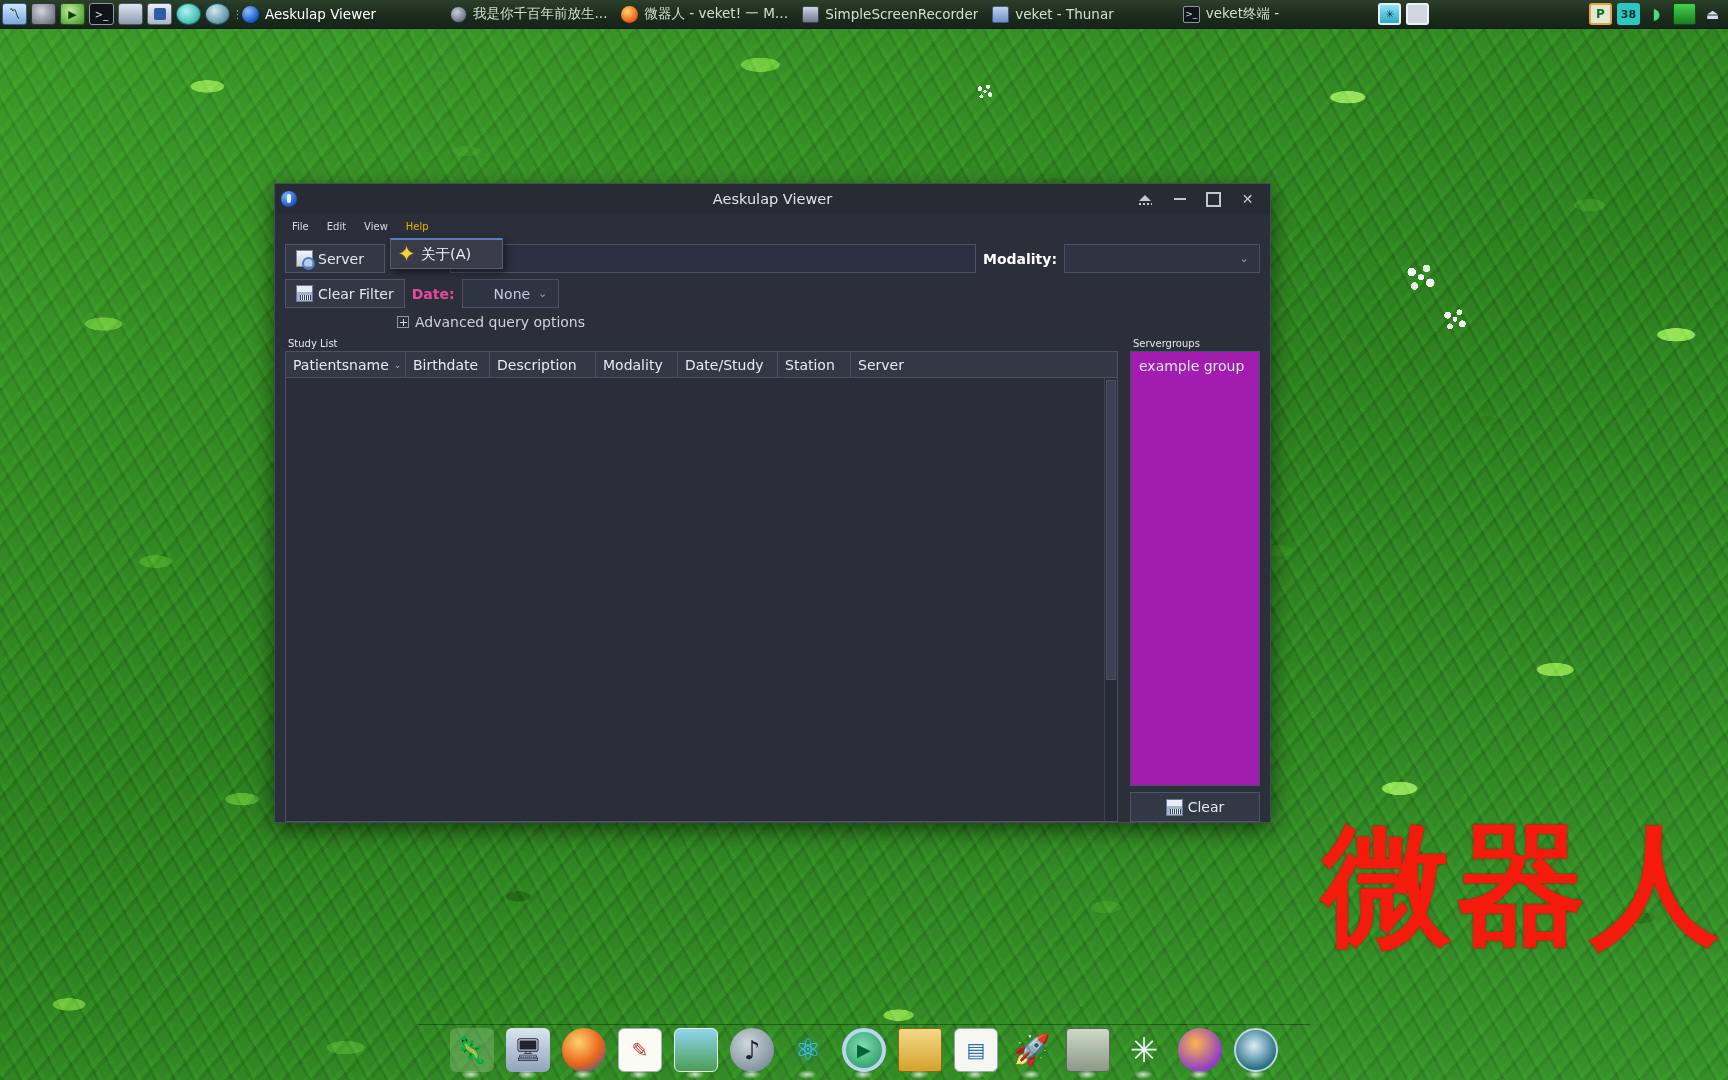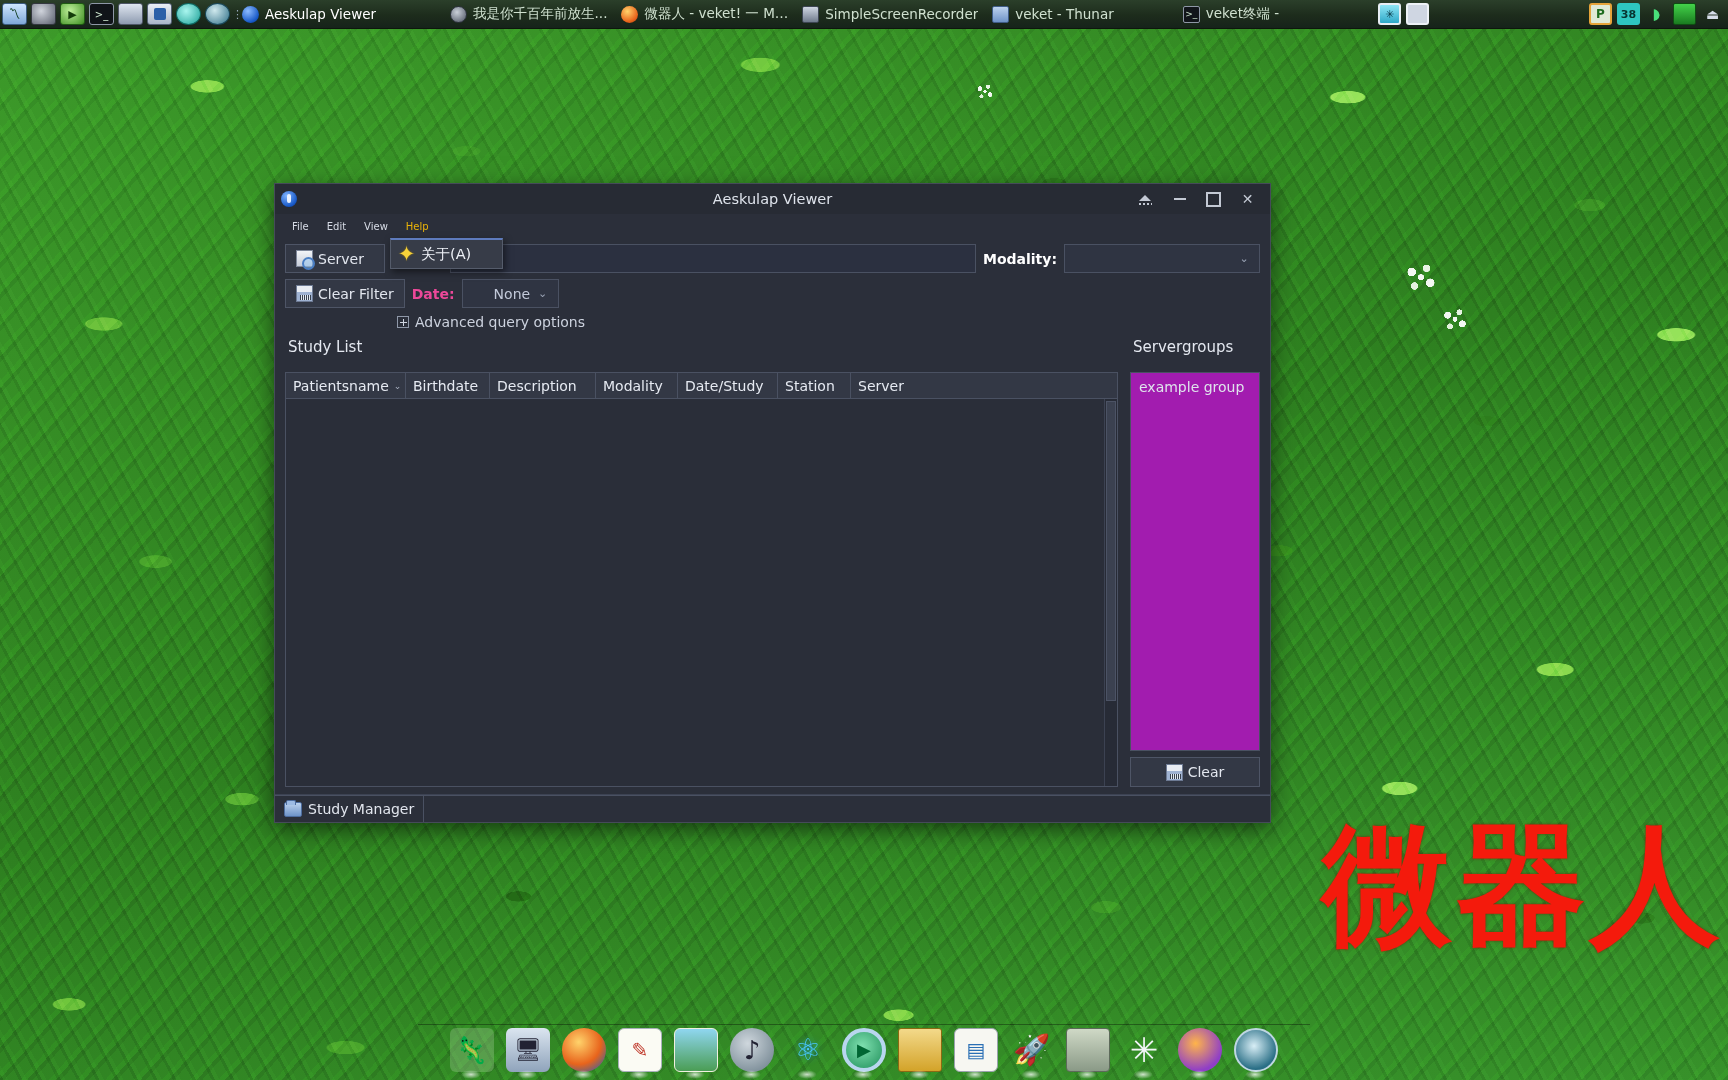--- a/index.html
+++ b/index.html
@@ -187,21 +187,21 @@
     color: #ccd2de; margin: 3px 0 5px 112px; }
   .plusbox {
     width: 12px; height: 12px; border: 1px solid #8f98a9; position: relative; flex: 0 0 auto;
   }
   .plusbox::before { content:""; position:absolute; left:2px; top:5px; width:7px; height:1px; background:#cfd5e0; }
   .plusbox::after  { content:""; position:absolute; left:5px; top:2px; width:1px; height:7px; background:#cfd5e0; }
 
   #body { flex: 1 1 auto; display: flex; padding: 0 10px 0 10px; gap: 12px; min-height: 0; }
   #leftcol { flex: 1 1 auto; display: flex; flex-direction: column; min-width: 0; }
   #rightcol { width: 130px; flex: 0 0 auto; display: flex; flex-direction: column; }
-  .sect-title { font-size: 15px; color: #e4e8f0; margin: 3px 0 16px 3px; }
+  .sect-title { font-size: 10px; color: #e4e8f0; margin: 3px 0 2px 3px; }
 
   #studytable {
     flex: 1 1 auto; border: 1px solid #4a5162; background: #eab308;
     display: flex; flex-direction: column; min-height: 0;
   }
   .thead { display: flex; height: 26px; background: #333845; flex: 0 0 auto;
     border-bottom: 1px solid #4a5162; }
   .th {
     font-size: 14px; color: #e6eaf2; display: flex; align-items: center;
     padding: 0 7px; border-right: 1px solid #4a5162; white-space: nowrap;
@@ -415,27 +415,20 @@
       <div class="listbox">
         <div class="listrow">example group</div>
       </div>
       <div class="clearbtn">
         <span class="ico16 ico-printer"></span>
         <span>Clear</span>
       </div>
     </div>
   </div>
 
-  <div id="statusbar">
-    <div class="sb-cell">
-      <span class="ico-folder"></span>
-      <span>Study Manager</span>
-    </div>
-    <div class="sb-cell fill"></div>
-  </div>
 </div>
 
 <div id="menu-popup">
   <span class="star-icon"></span>
   <span>关于(A)</span>
 </div>
 
 <div id="dock">
   <div class="dock-item">
     <span class="glyph" style="background:rgba(160,200,150,.35); color:#2b4a20;">🦎</span>

